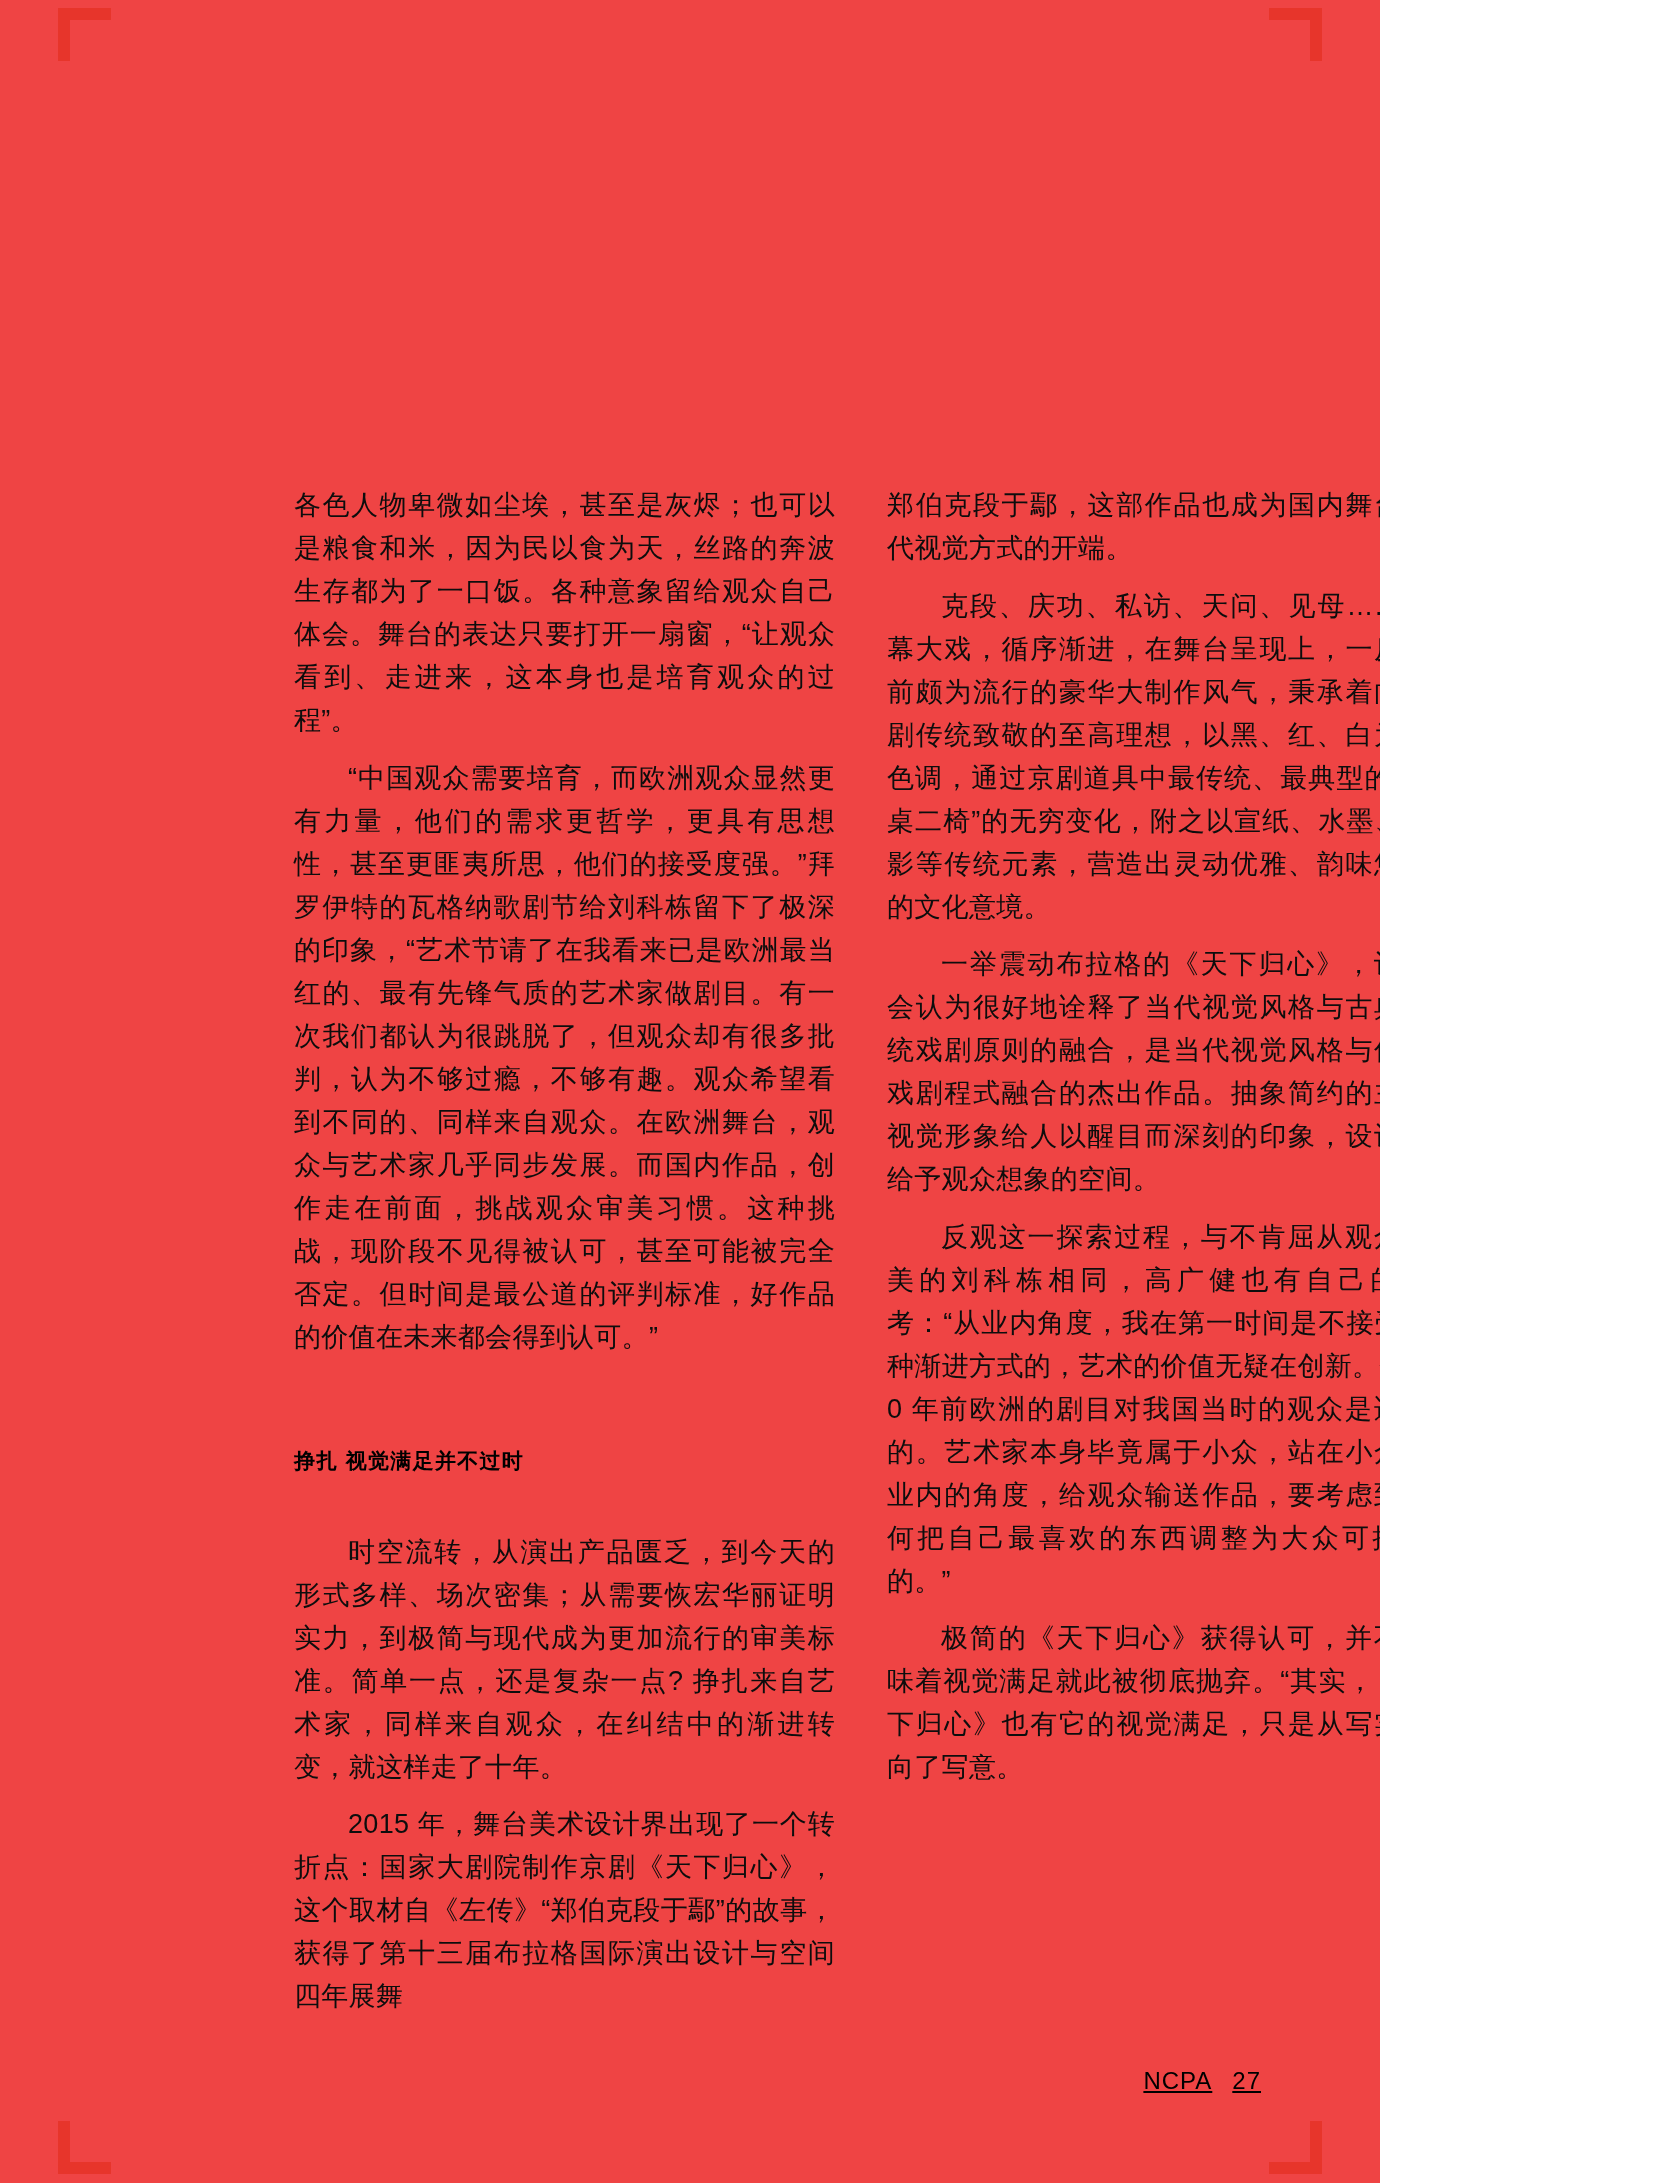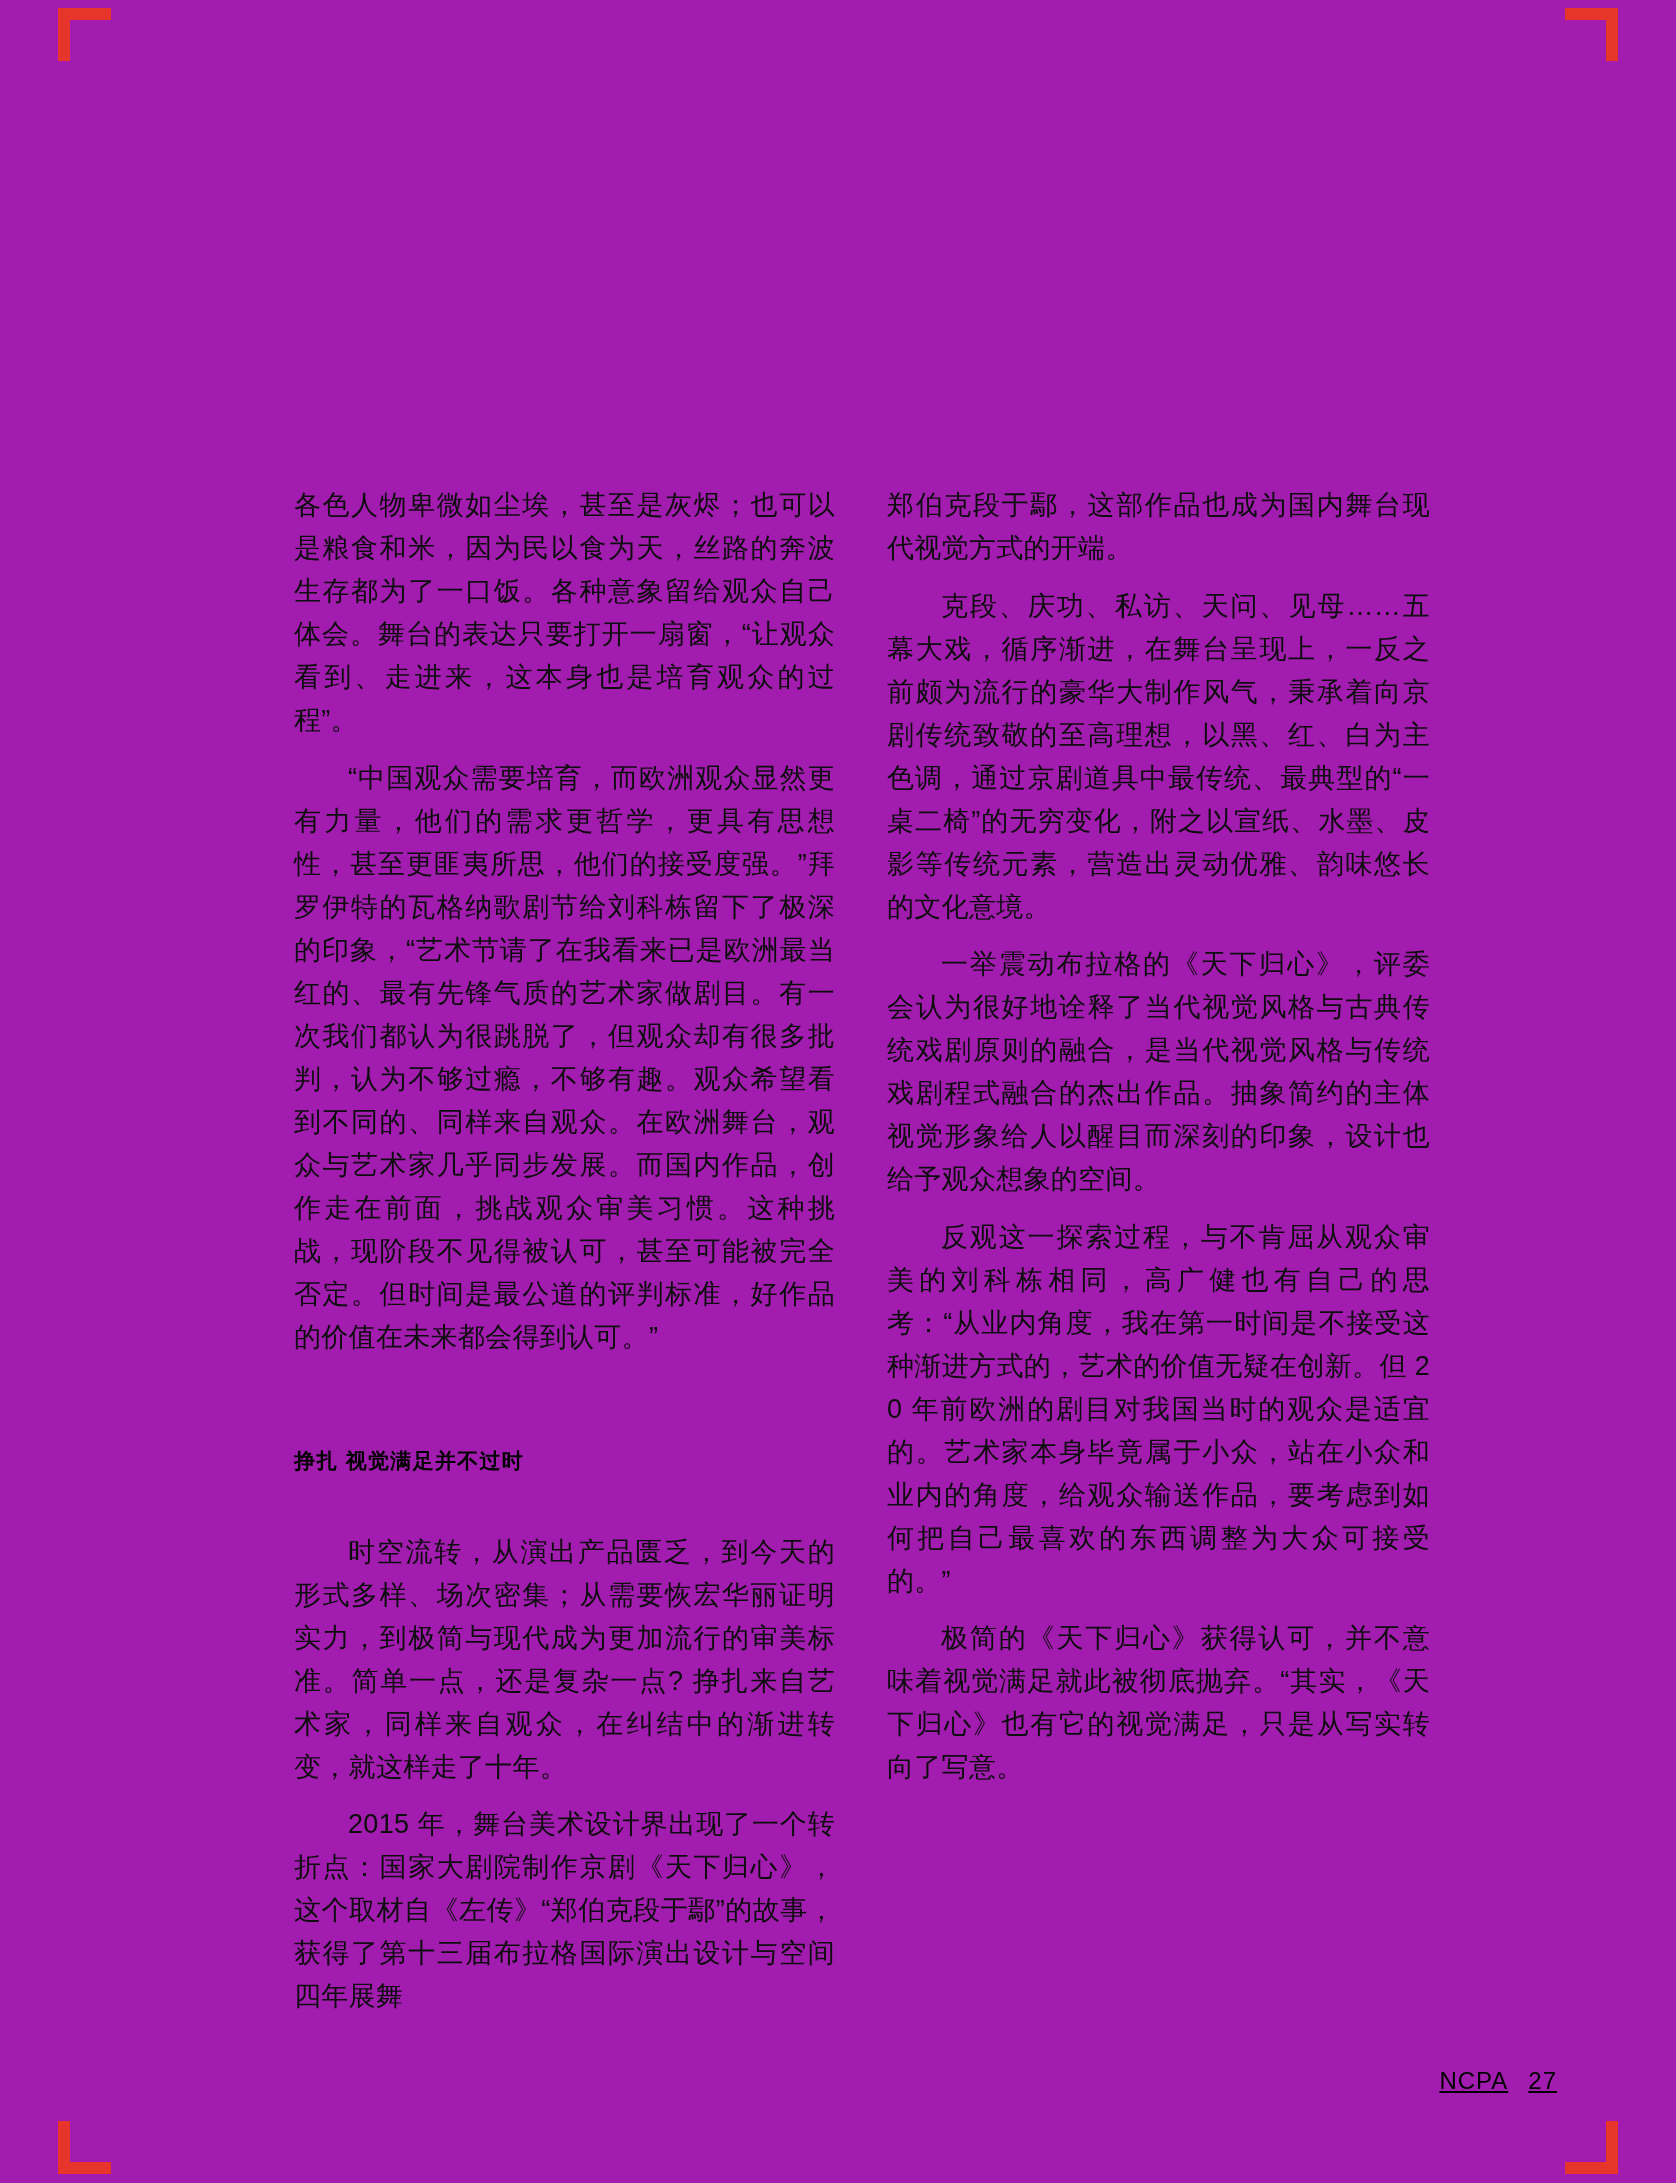--- a/index.html
+++ b/index.html
@@ -2,23 +2,23 @@
 <html style="font-size:10.6px"><head>
 <meta charset="utf-8">
 <style>
   :root{
     --ink:#0d0d0d;
     --red:#e7352b;
   }
   html,body{margin:0;padding:0;background:#ffffff;}
   .page{
     position:relative;
-    width:1676px;
+    width:1380px;
     height:2183px;
-    background:#a21caf;
+    background:#ef4444;
     overflow:hidden;
     font-family:"Liberation Sans","DejaVu Sans",sans-serif;
     color:var(--ink);
   }
   .col{
     position:absolute;
     top:484px;
     font-size:27px;
     line-height:43px;
     text-align:justify;

